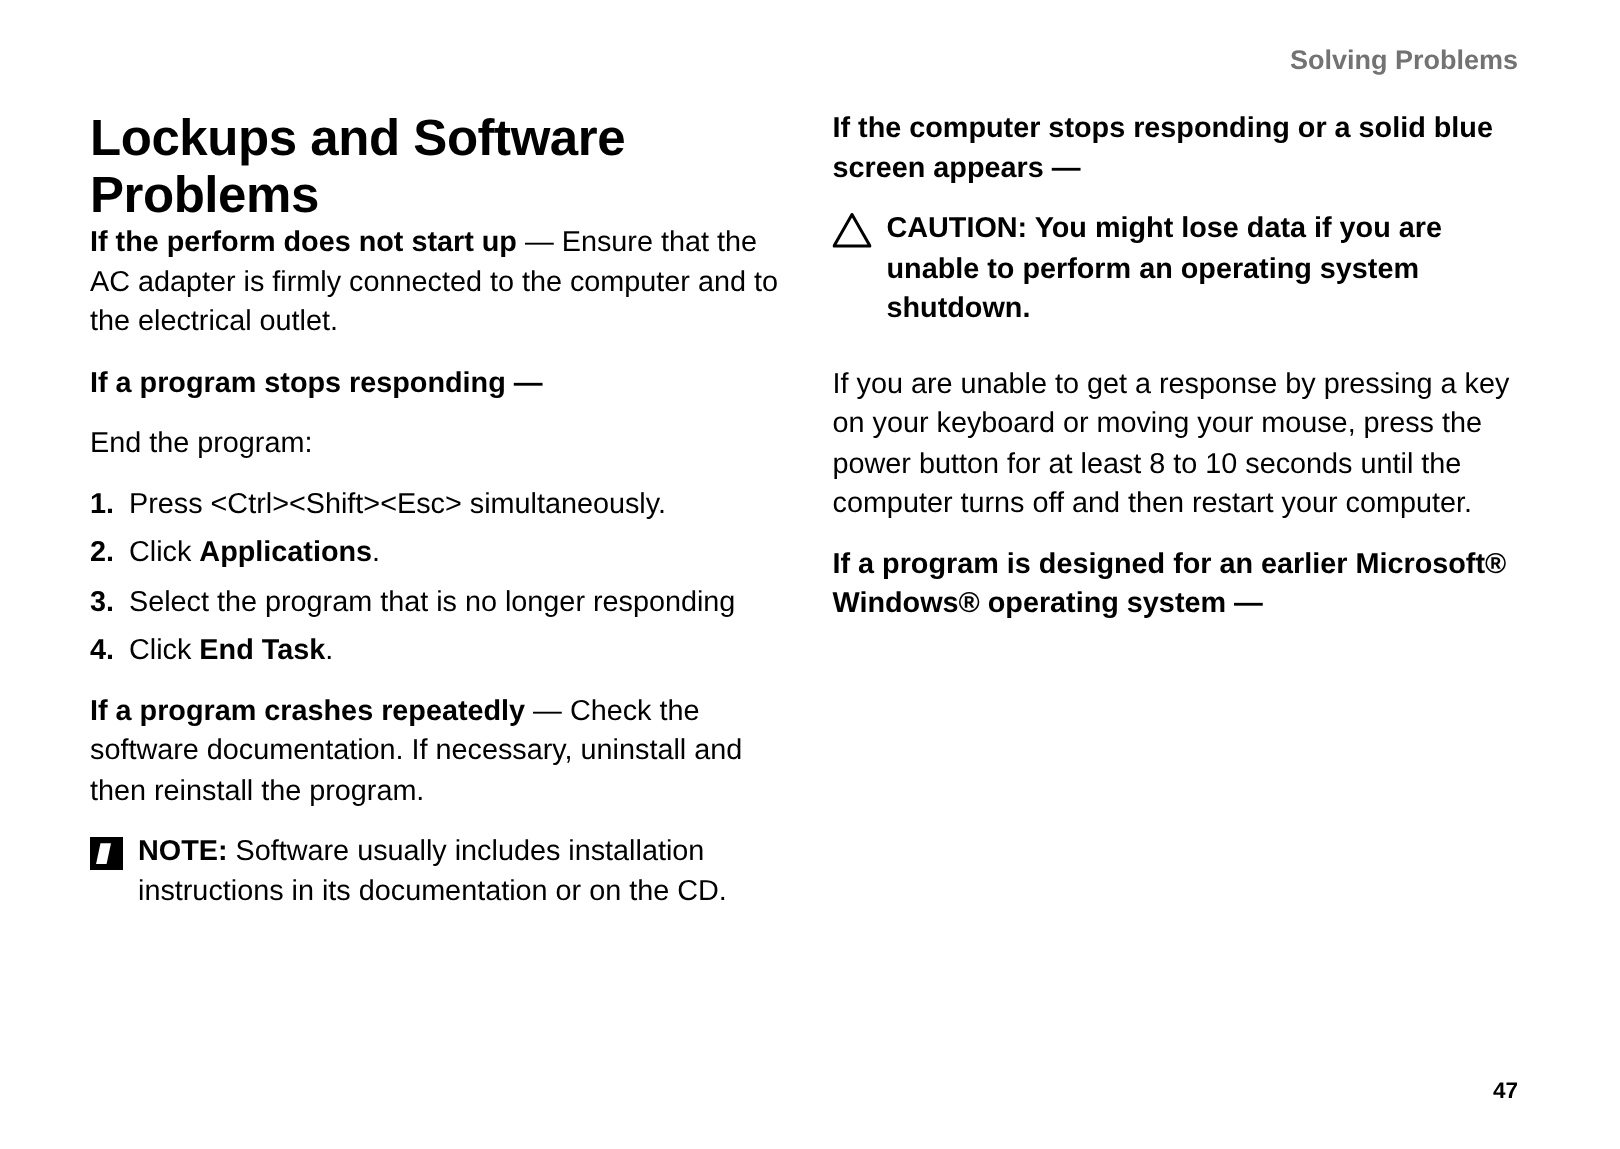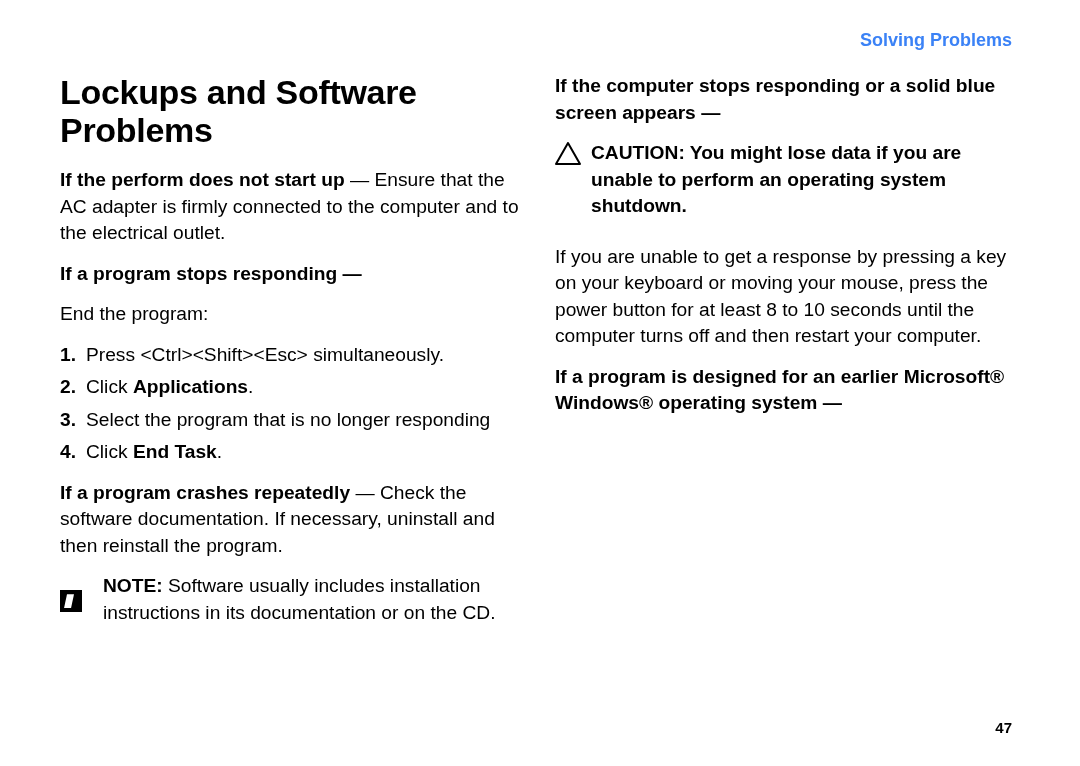--- a/index.html
+++ b/index.html
@@ -9,38 +9,37 @@
       background: #fff;
       font-family: Arial, Helvetica, sans-serif;
       color: #000;
       position: relative;
       padding: 30px 60px 40px 60px;
     }
     .header {
       text-align: right;
       font-weight: bold;
       font-size: 18px;
-      color: #3b82f6;
+      color: #737373;
       margin-bottom: 22px;
       padding-right: 8px;
     }
     .columns {
       display: flex;
       gap: 30px;
     }
     .col {
       flex: 1;
       font-size: 19.2px;
       line-height: 1.38;
     }
     h1 {
       font-size: 34px;
       font-weight: bold;
       line-height: 1.12;
-      margin-bottom: 18px;
       letter-spacing: -0.3px;
     }
     .para { margin-bottom: 14px; }
     .bold { font-weight: bold; }
     ol.steps {
       list-style: none;
       counter-reset: step;
       margin-bottom: 14px;
     }
     ol.steps li {
@@ -50,22 +49,22 @@
       margin-bottom: 6px;
     }
     ol.steps li::before {
       content: counter(step) ".";
       position: absolute;
       left: 0;
       font-weight: bold;
     }
     .note-block {
       display: flex;
-      align-items: center;
-      gap: 21px;
+      align-items: flex-start;
+      gap: 10px;
       margin-bottom: 14px;
     }
     .note-icon {
       width: 22px;
       height: 22px;
       background: #000;
       flex-shrink: 0;
       position: relative;
       margin-top: 3px;
     }

